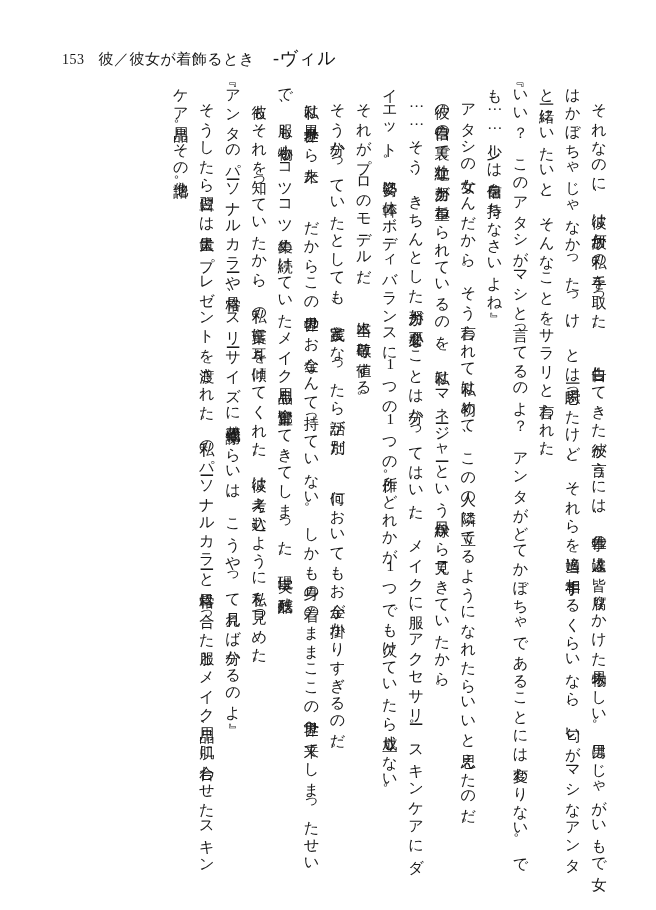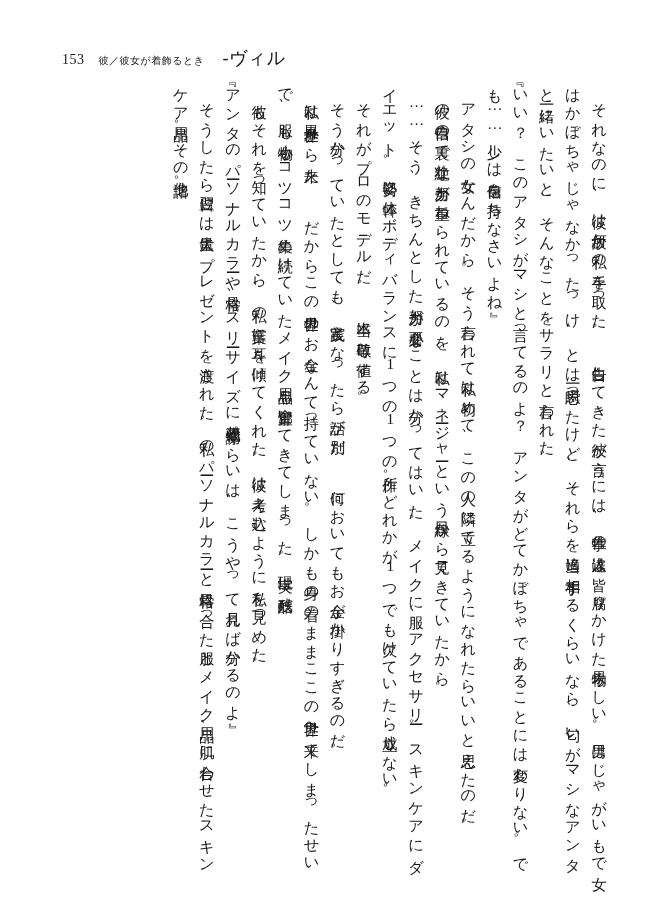--- a/index.html
+++ b/index.html
@@ -33,21 +33,21 @@
     letter-spacing: 0.5px;
     white-space: nowrap;
     color: #151515;
   }
   .header .pageno {
     font-family: "Liberation Serif", "DejaVu Serif", serif;
     font-size: 14px;
     margin-right: 14px;
   }
   .header .title {
-    font-size: 10px;
+    font-size: 15px;
   }
   .header .author {
     font-size: 18px;
     margin-left: 18px;
   }
 
   
   .body-wrap {
     position: absolute;
     top: 78px;

